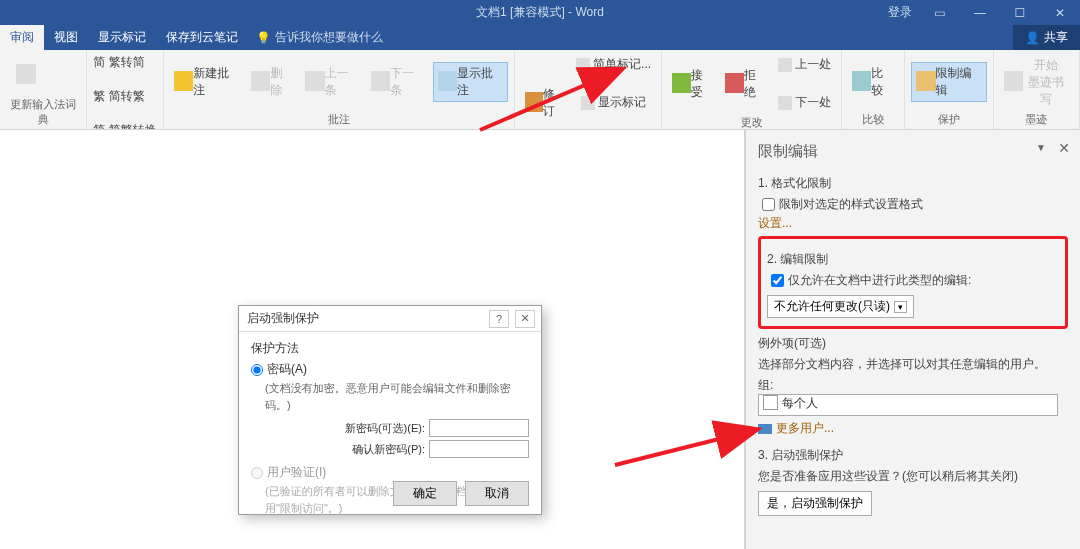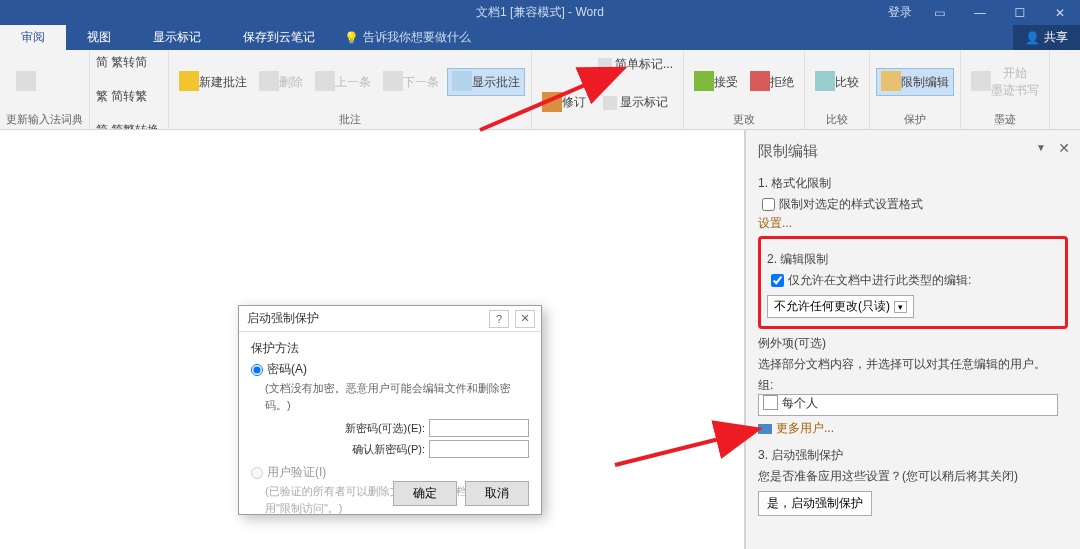--- a/index.html
+++ b/index.html
@@ -2,21 +2,21 @@
 <html><head>
 <meta charset="utf-8">
 <style>
 *{margin:0;padding:0;box-sizing:border-box;font-family:"Microsoft YaHei","Segoe UI",sans-serif;font-size:12px;}
 body{background:#fff;width:1080px;height:549px;overflow:hidden;position:relative;}
 .titlebar{height:25px;background:#2b579a;color:#fff;display:flex;align-items:center;position:relative;}
 .titlebar-center{position:absolute;left:50%;transform:translateX(-50%);font-size:12px;color:#cfdced;}
 .titlebar-right{position:absolute;right:0;display:flex;align-items:center;height:100%;}
 .titlebar-btn{width:40px;height:25px;display:flex;align-items:center;justify-content:center;color:#cfdced;font-size:12px;}
 .tabbar{height:25px;background:#2b579a;display:flex;align-items:stretch;}
-.tab{padding:0 21px;display:flex;align-items:center;color:#fff;font-size:12px;}
+.tab{padding:0 10px;display:flex;align-items:center;color:#fff;font-size:12px;}
 .tab.active{background:#f3f3f3;color:#2b579a;}
 .tab-tell{color:#cfdced;display:flex;align-items:center;padding:0 8px;}
 .tab-share{margin-left:auto;padding:0 12px;display:flex;align-items:center;color:#fff;background:#1e3f73;}
 .ribbon{height:80px;background:#f3f3f3;border-bottom:1px solid #d4d4d4;display:flex;overflow:hidden;}
 .group{border-right:1px solid #e1e1e1;display:flex;flex-direction:column;padding:4px 6px 0 6px;}
 .group-content{flex:1;display:flex;align-items:center;gap:4px;}
 .group-label{text-align:center;font-size:11px;color:#666;padding:2px 0;}
 .rbtn{display:flex;flex-direction:row;align-items:center;justify-content:center;padding:2px 4px;min-width:40px;color:#444;}
 .rbtn.dis{color:#bbb;}
 .rbtn.active{background:#c9e0f7;border:1px solid #92c0e0;}
@@ -159,20 +159,30 @@
   <div class="group">
     <div class="group-content">
       <div class="rbtn">
           <div class="ico" style="background:#7fba3d"></div>
           <span>接受</span>
         </div>
       <div class="rbtn">
           <div class="ico" style="background:#d85a5a"></div>
           <span>拒绝</span>
         </div>
+      <div class="vstack">
+        <span class="rbtn small">
+            <span class="ico"></span>
+            <span>上一处</span>
+          </span>
+        <span class="rbtn small">
+            <span class="ico"></span>
+            <span>下一处</span>
+          </span>
+      </div>
     </div>
     <div class="group-label">更改</div>
   </div>
   <div class="group">
     <div class="group-content">
         <div class="rbtn">
           <div class="ico" style="background:#9cc"></div>
           <span>比较</span>
         </div>
       </div>

